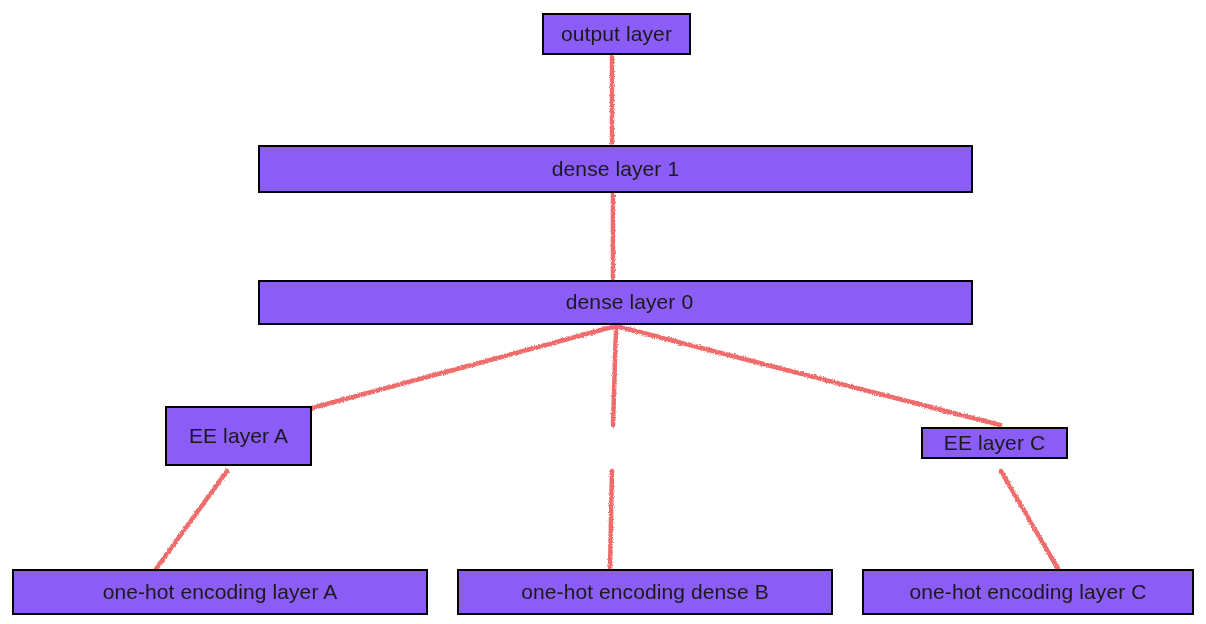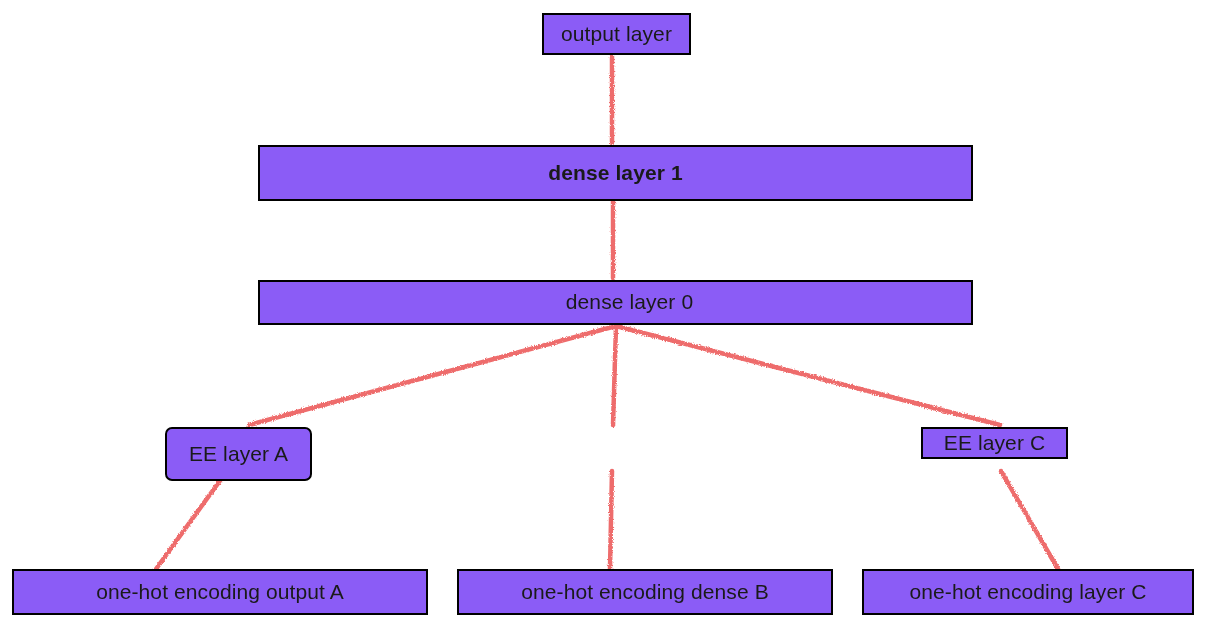--- a/index.html
+++ b/index.html
@@ -40,23 +40,23 @@
     letter-spacing: 0.1px;
     white-space: nowrap;
   }
   .node-label {
     display: block;
     position: relative;
     top: -1px;
   }
   
   #node-output-layer   { left: 542px;  top: 13px;  width: 149px; height: 42px; }
-  #node-dense-layer-1  { left: 258px;  top: 145px; width: 715px; height: 56px; font-weight: bold; }
+  #node-dense-layer-1  { left: 258px;  top: 145px; width: 715px; height: 48px; }
   #node-dense-layer-0  { left: 258px;  top: 280px; width: 715px; height: 45px; padding-left: 28px; }
-  #node-ee-layer-a     { left: 165px;  top: 427px; width: 147px; height: 54px; border-radius: 7px; }
+  #node-ee-layer-a     { left: 165px;  top: 406px; width: 147px; height: 60px; }
   #node-ee-layer-b     { left: 543px;  top: 427px; width: 147px; height: 44px; }
   #node-ee-layer-c     { left: 921px;  top: 427px; width: 147px; height: 32px; }
   #node-onehot-layer-a { left: 12px;   top: 569px; width: 416px; height: 46px; }
   #node-onehot-layer-b { left: 457px;  top: 569px; width: 376px; height: 46px; }
   #node-onehot-layer-c { left: 862px;  top: 569px; width: 332px; height: 46px; }
 </style>
 </head>
 <body>
 
 <div id="canvas">
@@ -104,21 +104,21 @@
   <div class="node" id="node-ee-layer-a">
     <span class="node-label">EE layer A</span>
   </div>
 
 
   <div class="node" id="node-ee-layer-c">
     <span class="node-label">EE layer C</span>
   </div>
 
   <div class="node" id="node-onehot-layer-a">
-    <span class="node-label">one-hot encoding output A</span>
+    <span class="node-label">one-hot encoding layer A</span>
   </div>
 
   <div class="node" id="node-onehot-layer-b">
     <span class="node-label">one-hot encoding dense B</span>
   </div>
 
   <div class="node" id="node-onehot-layer-c">
     <span class="node-label">one-hot encoding layer C</span>
   </div>
 

